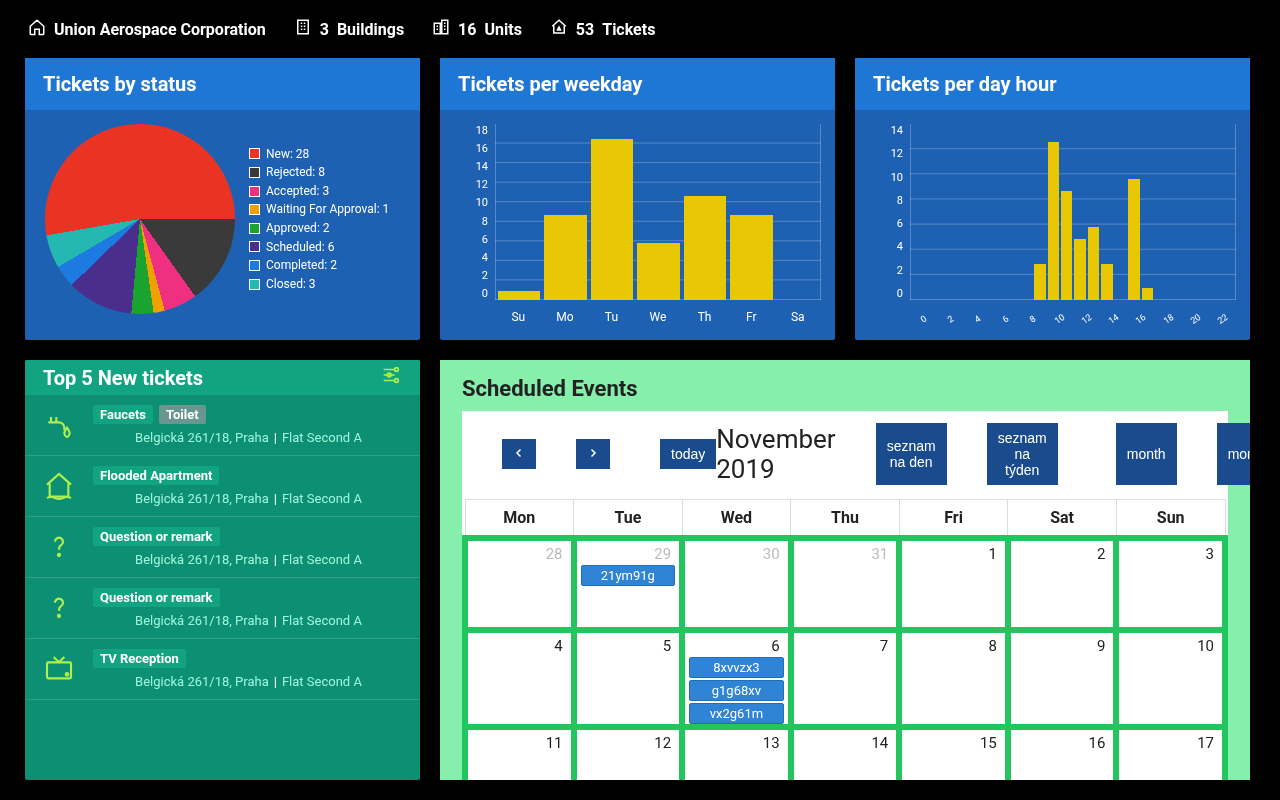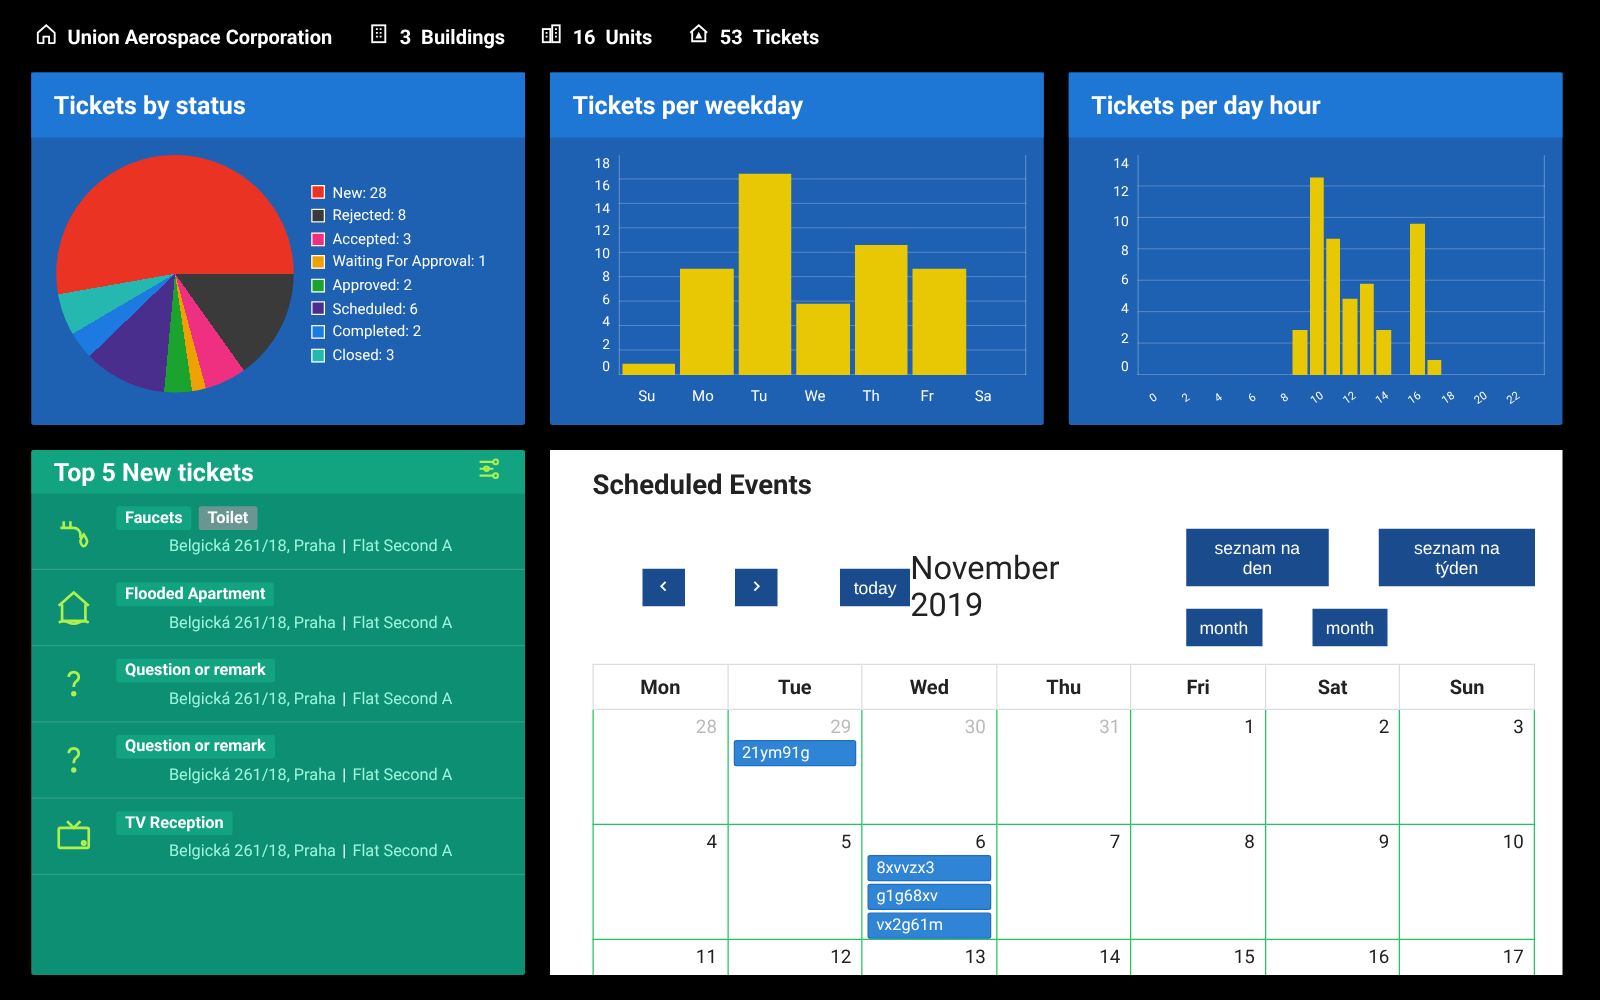--- a/index.html
+++ b/index.html
@@ -86,21 +86,21 @@
   .axis-left span { display:block; }
   .axis-grid {
     position: absolute;
     left: 55px; right: 14px; top: 14px; bottom: 40px;
     background-image: linear-gradient(to top, rgba(255,255,255,.25) 1px, transparent 1px);
     border-left: 1px solid rgba(255,255,255,.25);
     border-right: 1px solid rgba(255,255,255,.25);
   }
   .axis-bottom {
     position: absolute;
-    left: 55px; right: 26px; bottom: 16px;
+    left: 55px; right: 14px; bottom: 16px;
     display: flex;
     font-size: 12px;
   }
   .axis-bottom span { flex:1; text-align:center; }
   .axis-bottom-hours { font-size: 9px; }
   .axis-bottom-hours span { transform: rotate(-35deg); display:inline-block; }
 
   
   .card-green {
     background: #0c8f73;
@@ -126,60 +126,59 @@
   .ticket-body { flex:1; }
   .ticket-tags { display:flex; gap:6px; margin-bottom:6px;}
   .tag { background:#12a380; color:#fff; font-size:13px; font-weight:700; padding:2px 7px; border-radius:2px;}
   .tag.alt { background:#6a9691; }
   .ticket-loc { font-size: 13px; color:#9ef7dc;}
   .ticket-loc .sep { color:#fff; margin: 0 5px;}
 
   
   .card-white {
     grid-column: 2 / span 2;
-    background: #ffffff;
+    background: #86efac;
     color: #222;
     height: 420px;
     overflow: hidden;
-    padding-left: 12px;
   }
   .card-white .card-head {
     padding: 16px 22px 10px 22px;
     font-size: 22px; font-weight: 700;
   }
   .cal-inner { background:#fff; margin: 0 22px 22px 22px; padding-top: 4px;}
   .cal-toolbar {
     display:flex; align-items:center; justify-content: space-between;
     padding: 8px 0 14px 0;
   }
   .btn-group { display:flex; gap: 0;}
   .btn-group.sep { gap: 10px;}
   .btn {
     background:#1a4c8d; color:#fff; font-size:14px;
     padding: 7px 11px; border:none; cursor:pointer;margin-left:40px;
   }
   .btn svg { width:12px; height:12px; stroke:#fff; fill:none; stroke-width:3;}
   .cal-title { font-size: 26px; font-weight:400; color:#222;}
-  .cal-right-groups { display:flex; gap: 18px; flex-direction: column;}
+  .cal-right-groups { display:flex; gap: 18px;}
   .cal-table { width:100%; border-collapse: collapse; table-layout: fixed;}
   .cal-table th {
     border: 1px solid #ddd; padding: 8px; font-size:16px; font-weight:700;
     text-align:center; color:#222;
   }
   .cal-table td {
-    border: 1px solid #22c55e; height: 92px;
+    border: 6px solid #22c55e; height: 92px;
     vertical-align: top; position: relative;
     font-size: 15px;
   }
   .cal-table td .daynum { position:absolute; top:4px; right:8px; color:#222;}
   .cal-table td.muted .daynum { color:#bbb; }
   .event {
     background:#2f84d6; color:#fff; font-size:13px;
     padding:2px 6px; margin:2px 4px 0 4px; border-radius:2px;
-    display:block; border:1px solid #1f6fbe;
+    display:block; border:1px solid #1f6fbe;text-align:center;
   }
   .event-offset { margin-top: 24px; }
   .filter-icon svg { width:22px; height:22px; stroke:#aef04e; fill:none; stroke-width:1.8;}
 </style>
 </head>
 <body>
 
 <div class="header">
   <div class="header-item">
     <span>

